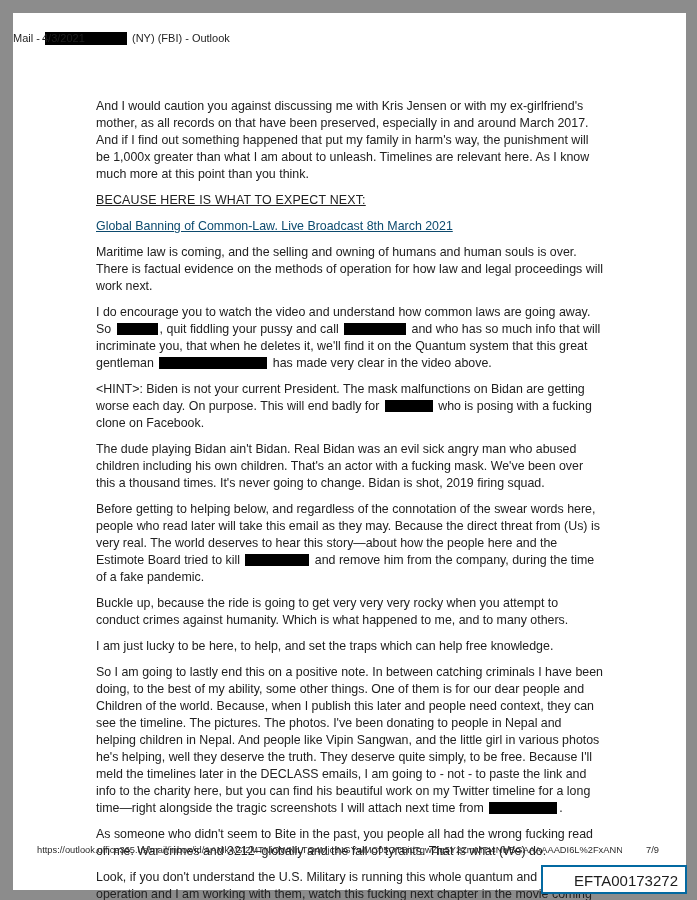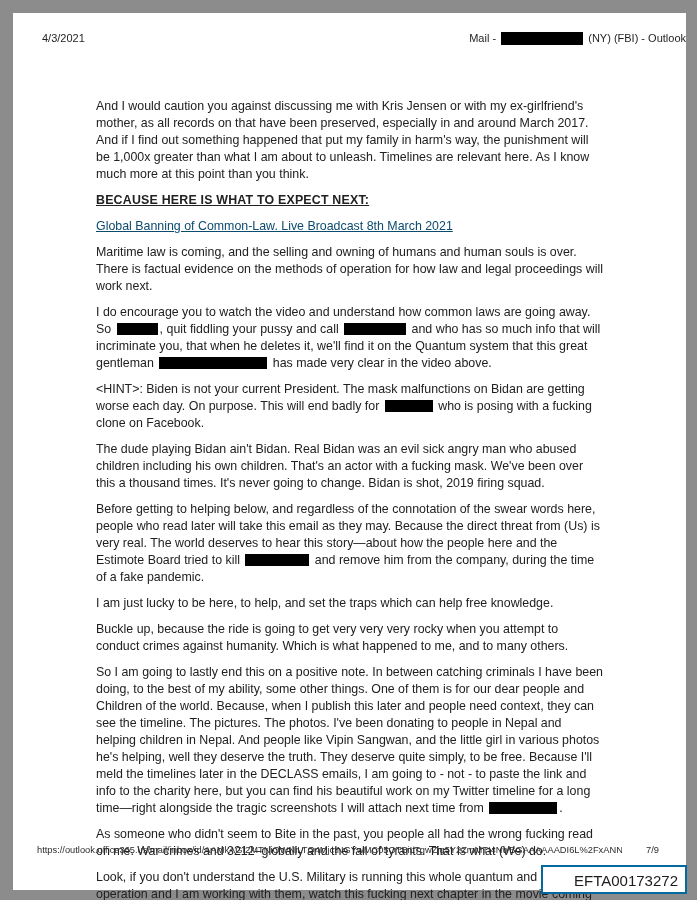--- a/index.html
+++ b/index.html
@@ -10,34 +10,34 @@
   }
   .page {
     position:absolute; left:13px; top:13px; width:673px; height:877px;
     background:#ffffff;
   }
   .header-row {
     position:absolute; top:19px; left:0; width:100%; height:16px;
     font-size:11px; color:#1f1f1f;
   }
   .print-date { position:absolute; left:29px; top:0; }
-  .header-title { width:100%; text-align:right; }
+  .header-title { width:100%; text-align:left; }
   .redaction {
     display:inline-block; background:#000; height:12px;
     vertical-align:-2px; margin:0 2px;
   }
   .header-title .redaction { height:13px; vertical-align:-3px; }
   .body-text {
     position:absolute; left:83px; top:45px; width:507px;
     font-size:12.4px; line-height:17px; color:#212121;
     text-align:left;
     margin-top:40px;
   }
   p.para { margin:0 0 9px 0; }
-  p.para.heading { font-weight:bold; text-decoration:underline; letter-spacing:0.2px; }
+  p.para.heading { font-weight:normal; text-decoration:underline; letter-spacing:0.2px; }
   a.doc-link { text-decoration:underline; cursor:pointer; }
   .footer-row {
     position:absolute; left:24px; top:832px; width:622px;
     font-size:9.3px; color:#2b2b2b;
     display:flex; justify-content:space-between; align-items:baseline;
     white-space:nowrap;
   }
   .footer-url { overflow:hidden; }
   .footer-page { margin-left:24px; }
   .bates-label {
@@ -59,22 +59,22 @@
 
   <div class="body-text" id="email-body">
       <p class="para">And I would caution you against discussing me with Kris Jensen or with my ex-girlfriend's mother, as all records on that have been preserved, especially in and around March 2017. And if I find out something happened that put my family in harm's way, the punishment will be 1,000x greater than what I am about to unleash. Timelines are relevant here. As I know much more at this point than you think.</p>
       <p class="para heading">BECAUSE HERE IS WHAT TO EXPECT NEXT:</p>
       <p class="para"><a class="doc-link" style="color: #0c4a6e;">Global Banning of Common-Law. Live Broadcast 8th March 2021</a></p>
       <p class="para">Maritime law is coming, and the selling and owning of humans and human souls is over. There is factual evidence on the methods of operation for how law and legal proceedings will work next.</p>
       <p class="para">I do encourage you to watch the video and understand how common laws are going away. So <span class="redaction" style="width: 41px; background: rgb(0, 0, 0);"></span>, quit fiddling your pussy and call <span class="redaction" style="width: 62px; background: rgb(0, 0, 0);"></span> and who has so much info that will incriminate you, that when he deletes it, we'll find it on the Quantum system that this great gentleman <span class="redaction" style="width: 108px; background: rgb(0, 0, 0);"></span> has made very clear in the video above.</p>
       <p class="para">&lt;HINT&gt;: Biden is not your current President. The mask malfunctions on Bidan are getting worse each day. On purpose. This will end badly for <span class="redaction" style="width: 48px; background: rgb(0, 0, 0);"></span> who is posing with a fucking clone on Facebook.</p>
       <p class="para">The dude playing Bidan ain't Bidan. Real Bidan was an evil sick angry man who abused children including his own children. That's an actor with a fucking mask. We've been over this a thousand times. It's never going to change. Bidan is shot, 2019 firing squad.</p>
       <p class="para">Before getting to helping below, and regardless of the connotation of the swear words here, people who read later will take this email as they may. Because the direct threat from (Us) is very real. The world deserves to hear this story—about how the people here and the Estimote Board tried to kill <span class="redaction" style="width: 64px; background: rgb(0, 0, 0);"></span> and remove him from the company, during the time of a fake pandemic.</p>
+      <p class="para">Buckle up, because the ride is going to get very very very rocky when you attempt to conduct crimes against humanity. Which is what happened to me, and to many others.</p>
       <p class="para">I am just lucky to be here, to help, and set the traps which can help free knowledge.</p>
-      <p class="para">Buckle up, because the ride is going to get very very very rocky when you attempt to conduct crimes against humanity. Which is what happened to me, and to many others.</p>
       <p class="para">So I am going to lastly end this on a positive note. In between catching criminals I have been doing, to the best of my ability, some other things. One of them is for our dear people and Children of the world. Because, when I publish this later and people need context, they can see the timeline. The pictures. The photos. I've been donating to people in Nepal and helping children in Nepal. And people like Vipin Sangwan, and the little girl in various photos he's helping, well they deserve the truth. They deserve quite simply, to be free. Because I'll meld the timelines later in the DECLASS emails, I am going to - not - to paste the link and info to the charity here, but you can find his beautiful work on my Twitter timeline for a long time—right alongside the tragic screenshots I will attach next time from <span class="redaction" style="width: 68px; background: rgb(0, 0, 0);"></span>.</p>
       <p class="para">As someone who didn't seem to Bite in the past, you people all had the wrong fucking read on me. War crimes and 3212–globally and the fall of tyrants. That is what (We) do.</p>
       <p class="para">Look, if you don't understand the U.S. Military is running this whole quantum and anti-crime operation and I am working with them, watch this fucking next chapter in the movie coming out now. So if things don't work out to my schedule things will get uglier.</p>
     </div>
 
   <div class="footer-row">
     <span class="footer-url">https://outlook.office365.us/mail/inbox/id/AAMkAGI2MTNiOWNiLTQ4MjctNGYwMC05OTBiLTgwZjg5Y2ZmMTI4NwBGAAAAAADI6L%2FxANNDRaW...</span>
     <span class="footer-page">7/9</span>
   </div>
 

